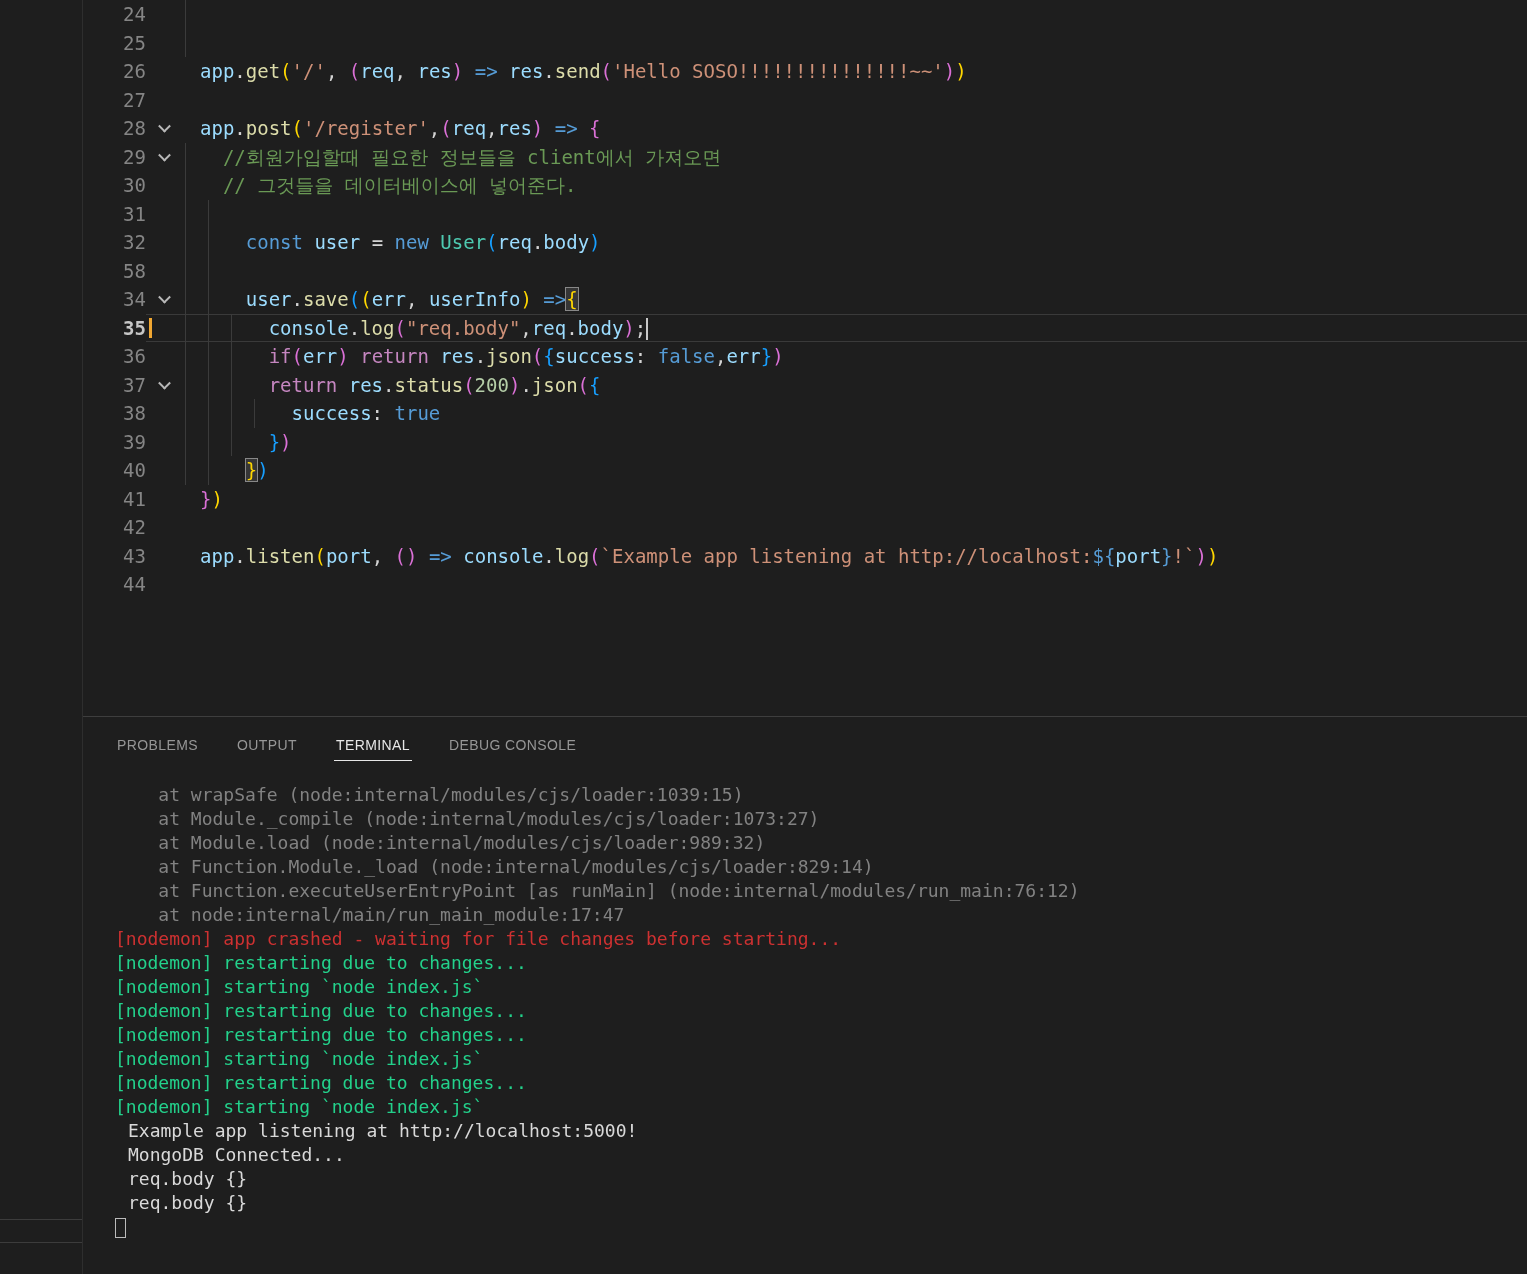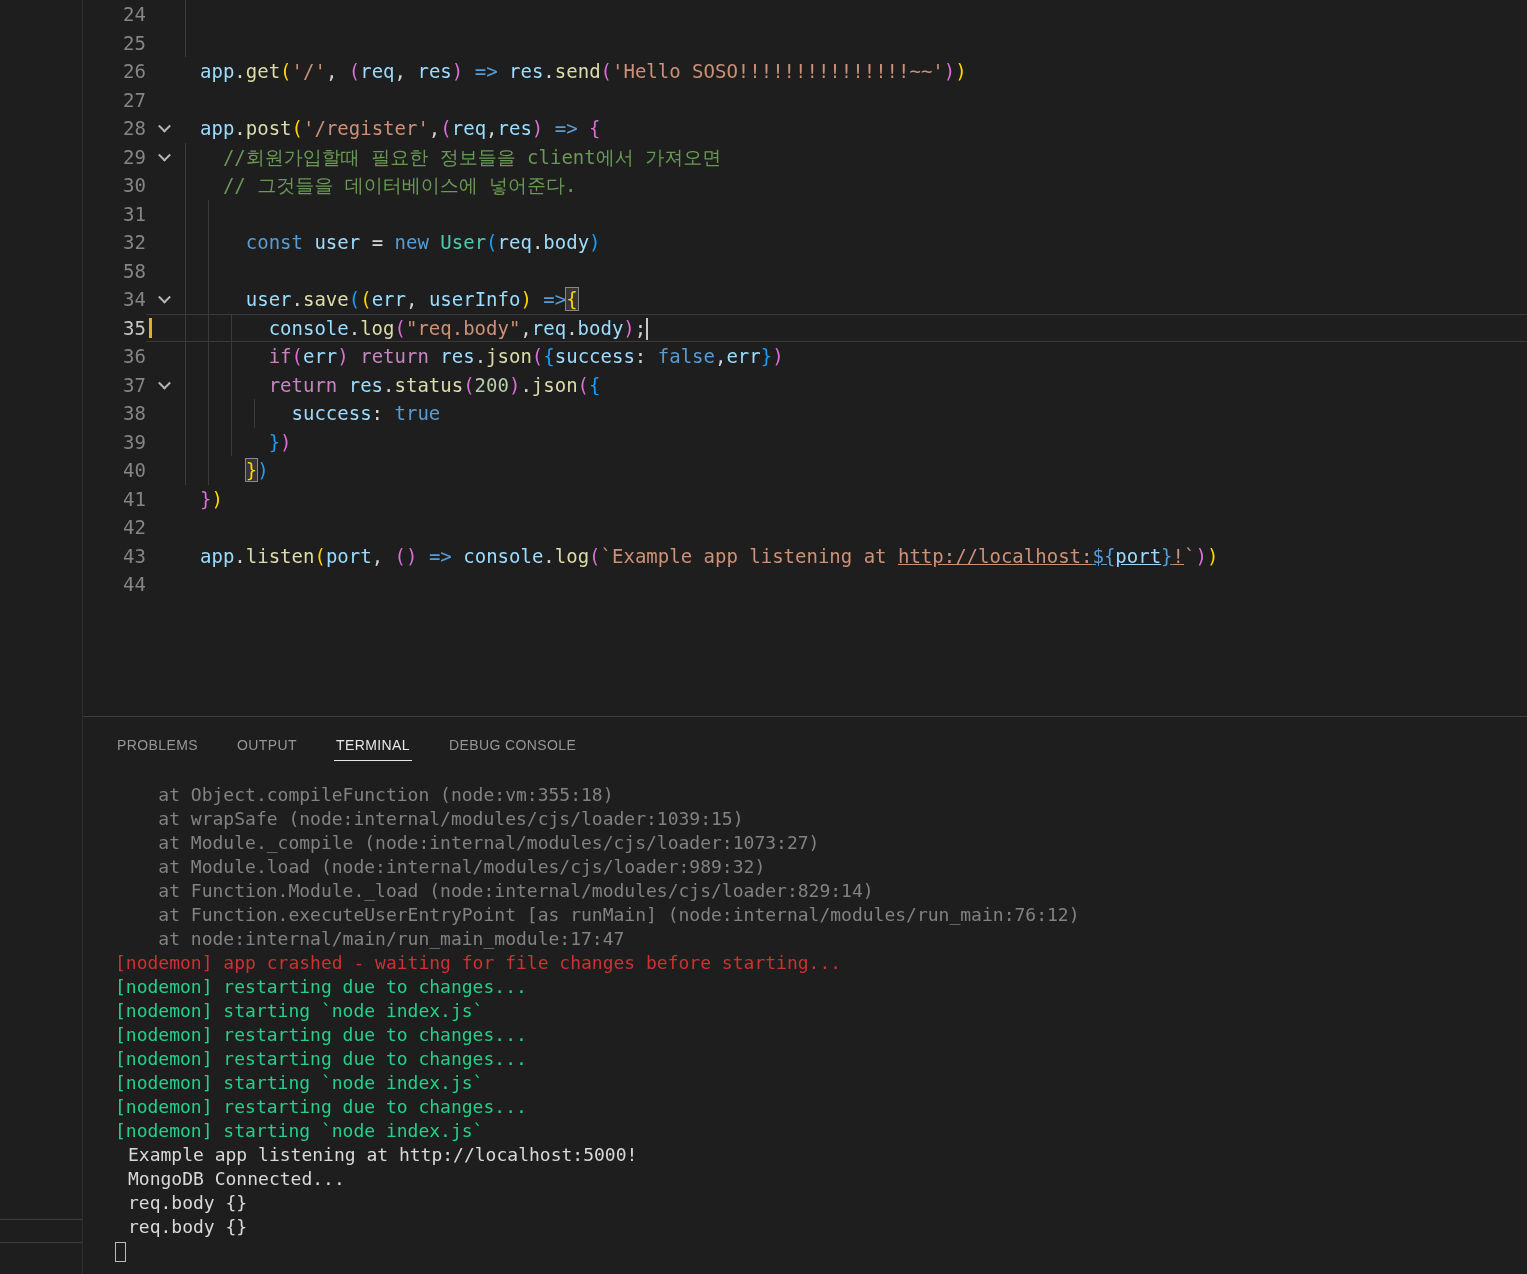--- a/index.html
+++ b/index.html
@@ -12,37 +12,37 @@
                 background:#1e1e1e; border-right:1px solid #2e2e2e; }
   .strip-line { position:absolute; left:0; width:100%; height:1px; background:#3c3c3c; }
   .strip-line.one { top:1219px; }
   .strip-line.two { top:1242px; }
 
   
   .editor { position:absolute; left:83px; top:0; right:0; height:716px;
             font-size:19px; line-height:28.5px; color:#d4d4d4; overflow:hidden; }
   .eline { display:flex; height:28.5px; align-items:center; }
   .lnum  { width:63px; flex:none; text-align:right; color:#858585; }
-  .eline.current .lnum { color:#c6c6c6; }
+  .eline.current .lnum { color:#c6c6c6;font-weight:bold; }
   .lrest { flex:1; position:relative; display:flex; align-items:center; height:100%; }
   .eline.current .lrest { box-shadow: inset 0 1px 0 #3a3a3a, inset 0 -1px 0 #3a3a3a; }
   .lmargin { width:39px; flex:none; position:relative; height:100%; }
   .fold { position:absolute; left:14px; top:50%; width:9px; height:9px;
           border-right:2px solid #b8b8b8; border-bottom:2px solid #b8b8b8;
           transform:translateY(-70%) rotate(45deg); }
   .marker { position:absolute; left:3px; top:4px; bottom:4px; width:3px; background:#f0a732; }
   pre.lcode { margin:15px; font:inherit; white-space:pre; }
   .guide { position:absolute; width:1px; top:0; bottom:0; background:#3b3b3b; }
 
   
   .tk.var{color:#9CDCFE} .tk.fn{color:#DCDCAA} .tk.str{color:#CE9178}
   .tk.kw{color:#569CD6}  .tk.ctrl{color:#C586C0} .tk.typ{color:#4EC9B0}
   .tk.num{color:#B5CEA8} .tk.cmt{color:#6A9955}  .tk.pun{color:#D4D4D4}
   .tk.bg{color:#FFD700}  .tk.bp{color:#DA70D6}   .tk.bb{color:#179FFF}
-  .tk.u{text-decoration:underline}
+  .tk.u{}
   .tk.match{ box-shadow:0 0 0 1px #888888; background:rgba(120,120,120,.28); }
   .caret{ display:inline-block; width:2px; height:22px; background:#c8c8c8;
           vertical-align:middle; }
 
   
   .panel{ position:absolute; left:83px; right:0; top:716px; bottom:0;
           border-top:1px solid #3e3e3e; background:#1e1e1e; }
   .ptabs{ height:54px; display:flex; align-items:center; padding-left:32px; gap:35px;
           font-family:"Liberation Sans","DejaVu Sans",sans-serif; font-size:14px;
           letter-spacing:.4px; color:#969696; }
@@ -256,21 +256,20 @@
     </div>
 
   <div class="panel">
     <div class="ptabs" id="panel-tabs">
         <div class="ptab">PROBLEMS</div>
         <div class="ptab">OUTPUT</div>
         <div class="ptab active">TERMINAL</div>
         <div class="ptab">DEBUG CONSOLE</div>
       </div>
     <div class="term" id="terminal">
-        <div class="trow trace">    at Object.compileFunction (node:vm:355:18)</div>
         <div class="trow trace">    at wrapSafe (node:internal/modules/cjs/loader:1039:15)</div>
         <div class="trow trace">    at Module._compile (node:internal/modules/cjs/loader:1073:27)</div>
         <div class="trow trace">    at Module.load (node:internal/modules/cjs/loader:989:32)</div>
         <div class="trow trace">    at Function.Module._load (node:internal/modules/cjs/loader:829:14)</div>
         <div class="trow trace">    at Function.executeUserEntryPoint [as runMain] (node:internal/modules/run_main:76:12)</div>
         <div class="trow trace">    at node:internal/main/run_main_module:17:47</div>
         <div class="trow red">[nodemon] app crashed - waiting for file changes before starting...</div>
         <div class="trow green">[nodemon] restarting due to changes...</div>
         <div class="trow green">[nodemon] starting `node index.js`</div>
         <div class="trow green">[nodemon] restarting due to changes...</div>

